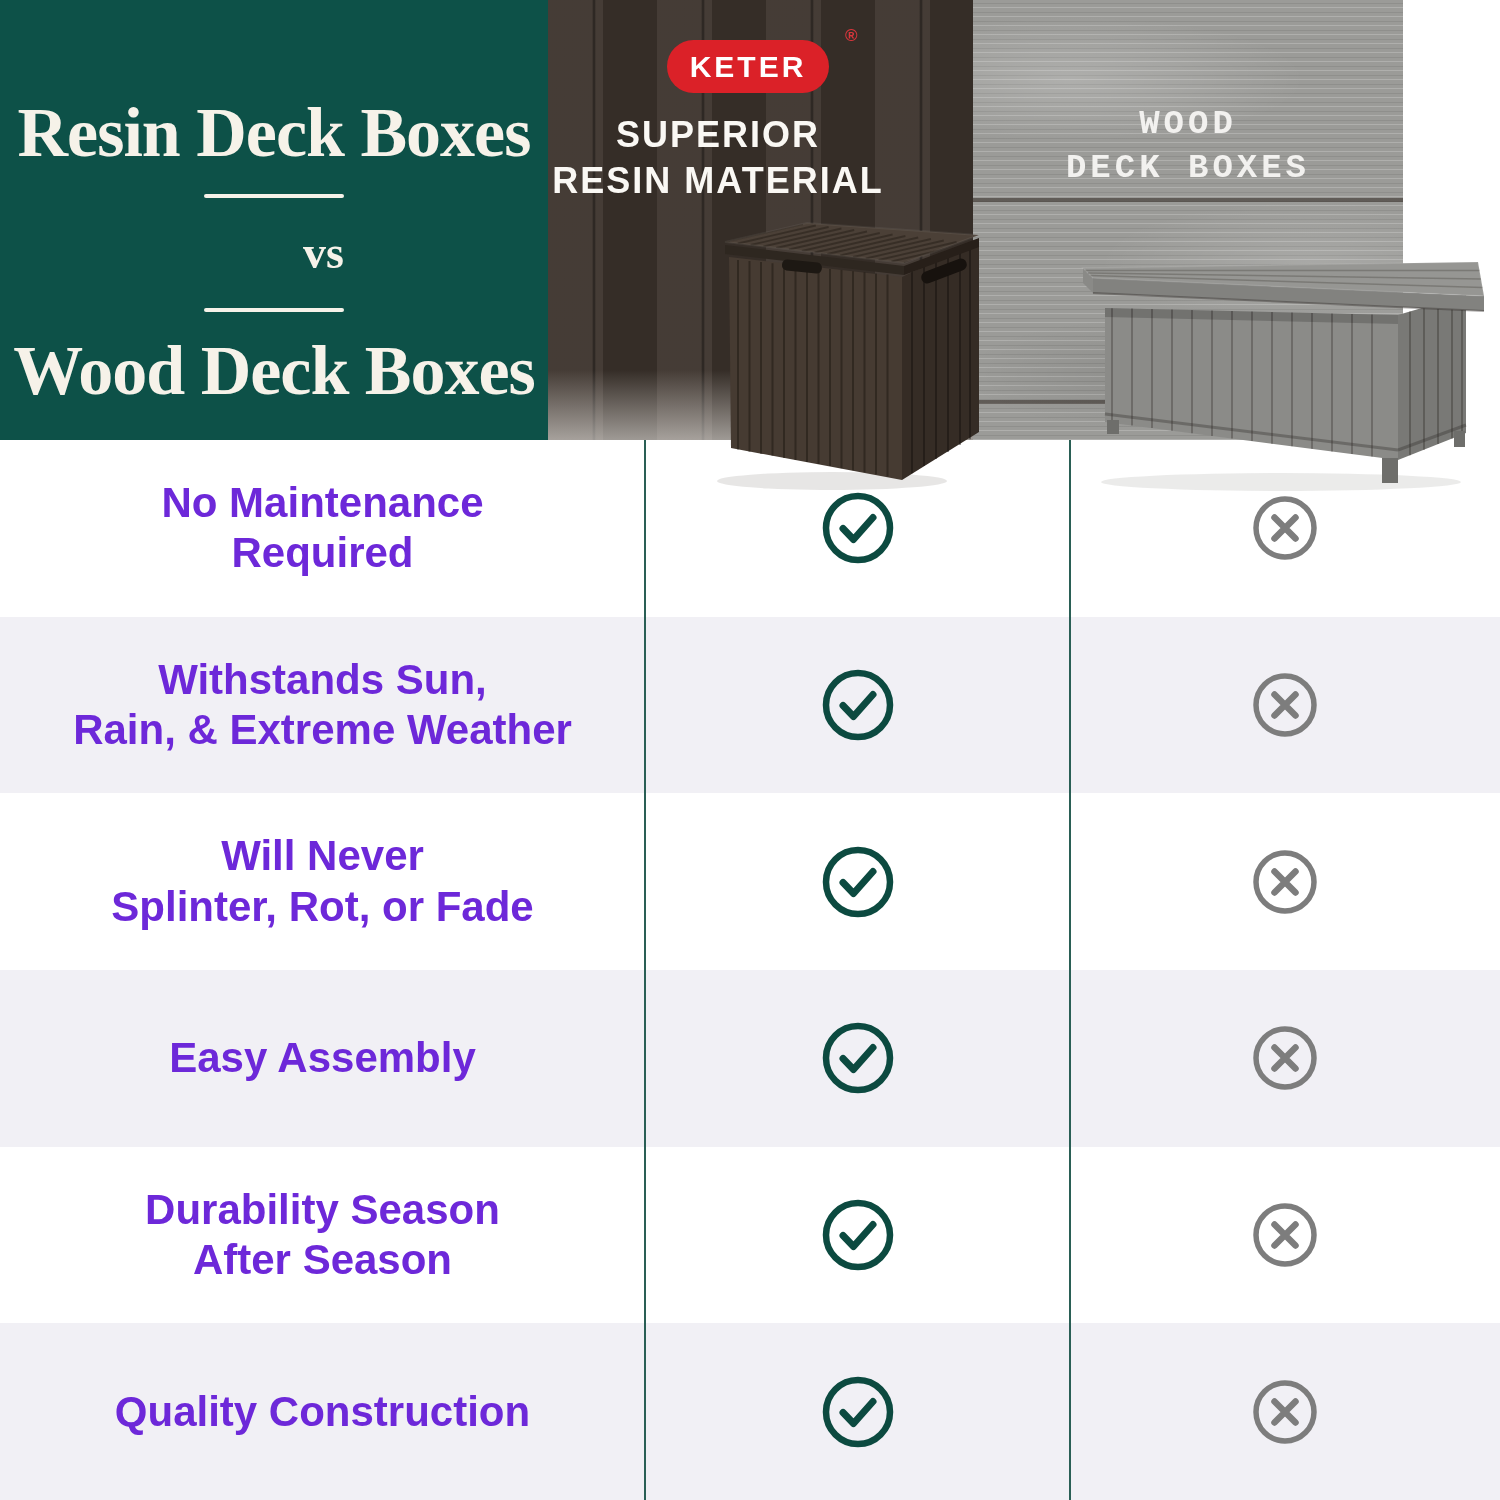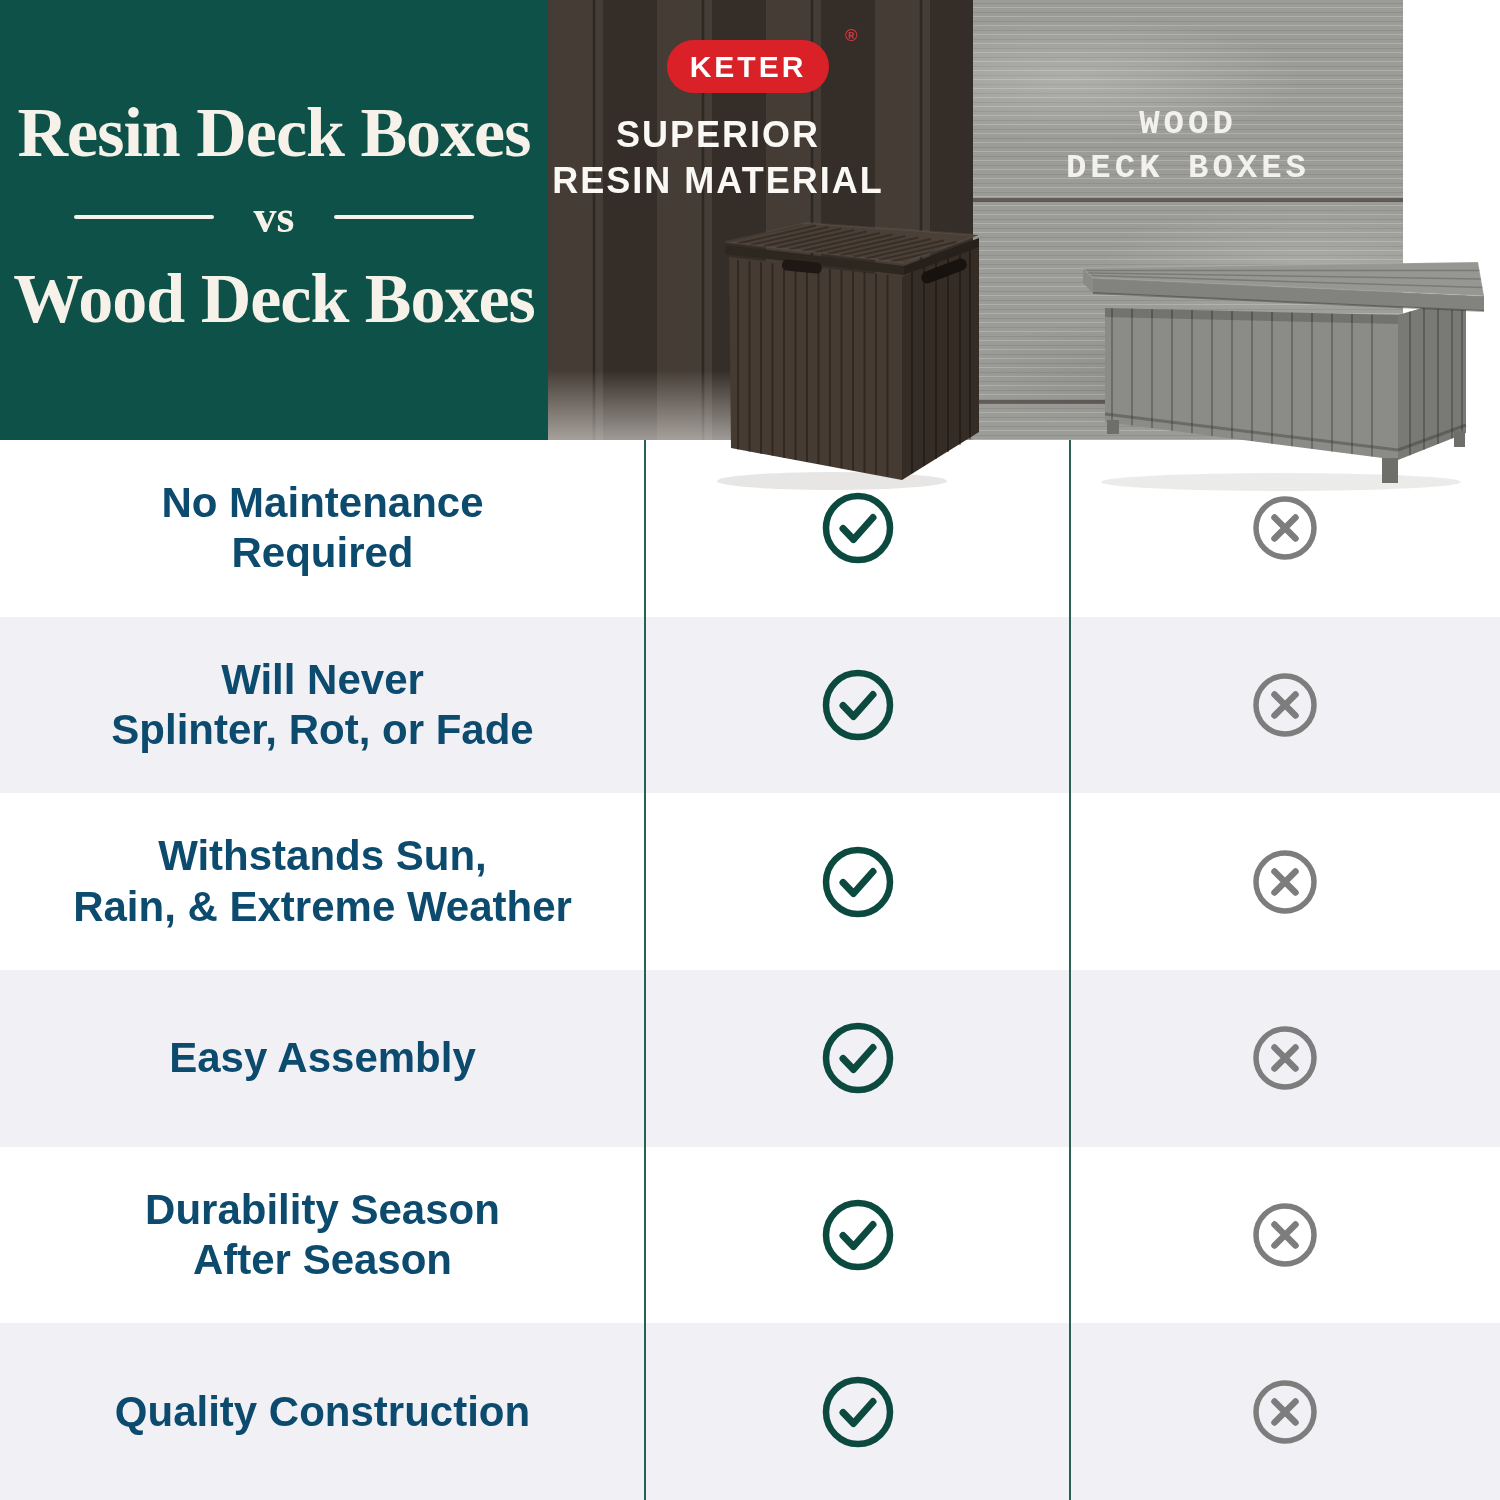--- a/index.html
+++ b/index.html
@@ -6,21 +6,21 @@
   .page{position:relative;width:1500px;height:1500px;overflow:hidden;background:#ffffff;
         font-family:"Liberation Sans","DejaVu Sans",sans-serif;}
 
   
   .header{position:absolute;left:0;top:0;width:1500px;height:440px;display:flex;}
 
   .col-title{width:548px;height:440px;background:#0D5148;display:flex;flex-direction:column;
              align-items:center;justify-content:flex-start;padding-top:98px;box-sizing:border-box;}
   .title-line{font-family:"Liberation Serif","DejaVu Serif",serif;font-weight:700;
               font-size:70px;line-height:1.0;color:#F6F2E9;letter-spacing:-1px;text-align:center;}
-  .vs-row{display:flex;align-items:center;gap:40px;margin:26px 0 24px 0;}
+  .vs-row{display:flex;align-items:flex-end;gap:32px;margin:26px 0 24px 0;flex-direction:column;}
   .vs-dash{width:140px;height:4px;background:#F6F2E9;border-radius:2px;}
   .vs-text{font-family:"Liberation Serif","DejaVu Serif",serif;font-weight:700;
            font-size:46px;color:#F6F2E9;line-height:1;}
 
   .col-keter{position:relative;width:425px;height:440px;background-color:#3B322B;
     background-image:
       linear-gradient(to top, rgba(246,244,240,0.55), rgba(246,244,240,0) 70px),
       repeating-linear-gradient(90deg, rgba(0,0,0,0) 0px, rgba(0,0,0,0) 44px,
         rgba(0,0,0,0.45) 46px, rgba(0,0,0,0) 48px, rgba(0,0,0,0) 109px),
       repeating-linear-gradient(90deg, rgba(255,255,255,0.05) 0 55px, rgba(0,0,0,0.10) 55px 109px);}
@@ -47,21 +47,21 @@
   
   .product-keter{position:absolute;left:712px;top:215px;z-index:6;}
   .product-wood{position:absolute;left:1076px;top:244px;z-index:6;}
 
   
   .comparison-table{position:absolute;left:0;top:440px;width:1500px;height:1060px;
                     display:flex;flex-direction:column;z-index:1;}
   .row{flex:1;display:grid;grid-template-columns:645px 425px 430px;background:#FFFFFF;}
   .row:nth-child(even){background:#F1F0F5;}
   .cell{display:flex;align-items:center;justify-content:center;}
-  .feature-label{color:#0c4a6e;font-size:42px;font-weight:600;line-height:1.2;
+  .feature-label{color:#6d28d9;font-size:42px;font-weight:600;line-height:1.2;
                  text-align:center;white-space:pre-line;}
 
   .divider{position:absolute;top:440px;height:1060px;width:2px;background:#2A5F55;z-index:4;}
   .divider-1{left:644px;}
   .divider-2{left:1069px;}
 
   .icon-wrap{display:flex;align-items:center;justify-content:center;}
 </style>
 </head>
 <body>
@@ -171,58 +171,58 @@
       <div class="cell icon-wrap">
         <svg width="72" height="72" viewBox="0 0 72 72">
             <circle cx="36" cy="36" r="29" fill="none" stroke="#7D7D7D" stroke-width="5.5"></circle>
             <path d="M25.5 25.5 L46.5 46.5 M46.5 25.5 L25.5 46.5" stroke="#7D7D7D" stroke-width="6.5" stroke-linecap="round"></path>
           </svg>
       </div>
     </div>
 
     <div class="row">
       <div class="cell">
+          <div class="feature-label">Withstands Sun,
+Rain, &amp; Extreme Weather</div>
+        </div>
+      <div class="cell icon-wrap">
+        <svg width="78" height="78" viewBox="0 0 78 78">
+            <circle cx="39" cy="39" r="32" fill="none" stroke="#0C4A40" stroke-width="6.5"></circle>
+            <path d="M24 39.5 L34.5 50.5 L54 28.5" fill="none" stroke="#0C4A40" stroke-width="7" stroke-linecap="round" stroke-linejoin="round"></path>
+          </svg>
+      </div>
+      <div class="cell icon-wrap">
+        <svg width="72" height="72" viewBox="0 0 72 72">
+            <circle cx="36" cy="36" r="29" fill="none" stroke="#7D7D7D" stroke-width="5.5"></circle>
+            <path d="M25.5 25.5 L46.5 46.5 M46.5 25.5 L25.5 46.5" stroke="#7D7D7D" stroke-width="6.5" stroke-linecap="round"></path>
+          </svg>
+      </div>
+    </div>
+
+    <div class="row">
+      <div class="cell">
           <div class="feature-label">Will Never
 Splinter, Rot, or Fade</div>
         </div>
       <div class="cell icon-wrap">
         <svg width="78" height="78" viewBox="0 0 78 78">
             <circle cx="39" cy="39" r="32" fill="none" stroke="#0C4A40" stroke-width="6.5"></circle>
             <path d="M24 39.5 L34.5 50.5 L54 28.5" fill="none" stroke="#0C4A40" stroke-width="7" stroke-linecap="round" stroke-linejoin="round"></path>
           </svg>
       </div>
       <div class="cell icon-wrap">
         <svg width="72" height="72" viewBox="0 0 72 72">
             <circle cx="36" cy="36" r="29" fill="none" stroke="#7D7D7D" stroke-width="5.5"></circle>
             <path d="M25.5 25.5 L46.5 46.5 M46.5 25.5 L25.5 46.5" stroke="#7D7D7D" stroke-width="6.5" stroke-linecap="round"></path>
           </svg>
       </div>
     </div>
 
     <div class="row">
       <div class="cell">
-          <div class="feature-label">Withstands Sun,
-Rain, &amp; Extreme Weather</div>
-        </div>
-      <div class="cell icon-wrap">
-        <svg width="78" height="78" viewBox="0 0 78 78">
-            <circle cx="39" cy="39" r="32" fill="none" stroke="#0C4A40" stroke-width="6.5"></circle>
-            <path d="M24 39.5 L34.5 50.5 L54 28.5" fill="none" stroke="#0C4A40" stroke-width="7" stroke-linecap="round" stroke-linejoin="round"></path>
-          </svg>
-      </div>
-      <div class="cell icon-wrap">
-        <svg width="72" height="72" viewBox="0 0 72 72">
-            <circle cx="36" cy="36" r="29" fill="none" stroke="#7D7D7D" stroke-width="5.5"></circle>
-            <path d="M25.5 25.5 L46.5 46.5 M46.5 25.5 L25.5 46.5" stroke="#7D7D7D" stroke-width="6.5" stroke-linecap="round"></path>
-          </svg>
-      </div>
-    </div>
-
-    <div class="row">
-      <div class="cell">
           <div class="feature-label">Easy Assembly</div>
         </div>
       <div class="cell icon-wrap">
         <svg width="78" height="78" viewBox="0 0 78 78">
             <circle cx="39" cy="39" r="32" fill="none" stroke="#0C4A40" stroke-width="6.5"></circle>
             <path d="M24 39.5 L34.5 50.5 L54 28.5" fill="none" stroke="#0C4A40" stroke-width="7" stroke-linecap="round" stroke-linejoin="round"></path>
           </svg>
       </div>
       <div class="cell icon-wrap">
         <svg width="72" height="72" viewBox="0 0 72 72">

